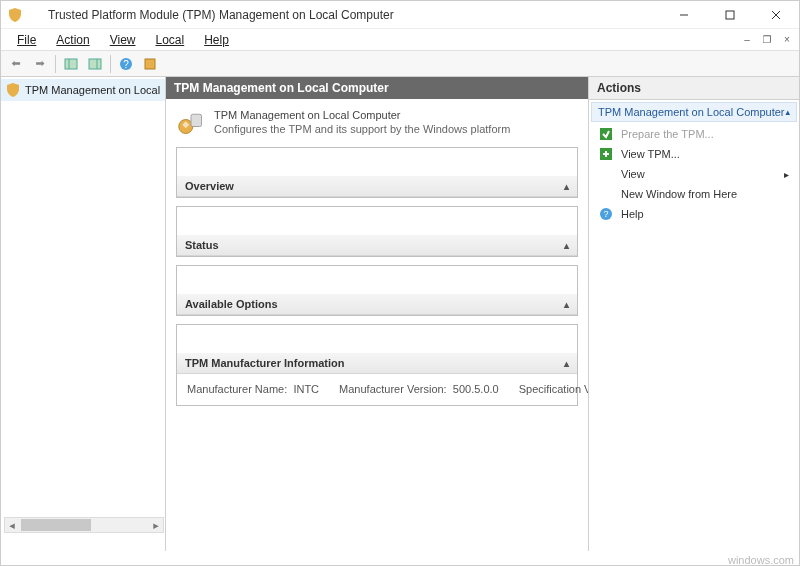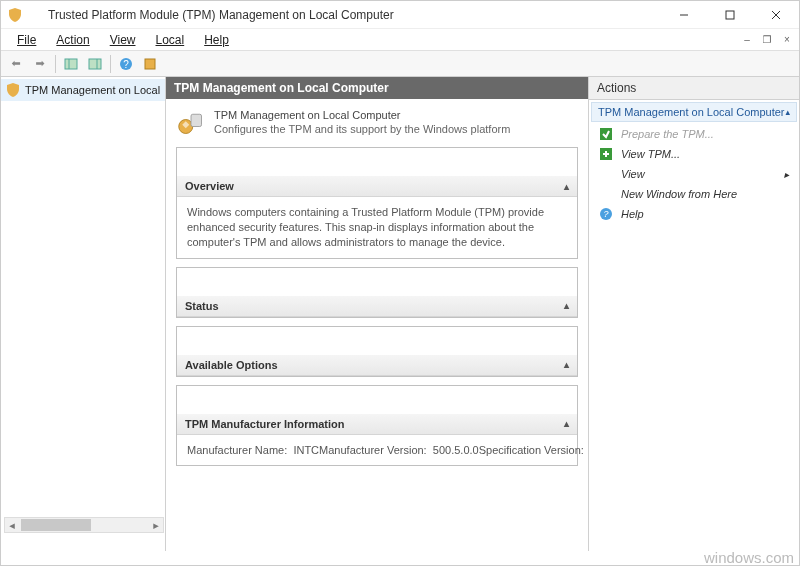--- a/index.html
+++ b/index.html
@@ -25,34 +25,34 @@
 .content-header { background: #696969; color: #fff; font-weight: bold; padding: 4px 8px; font-size: 12px; }
 .content-body { padding: 10px; overflow: auto; font-size: 11px; color: #555; }
 .hdr-row { display: flex; align-items: flex-start; margin-bottom: 10px; }
 .hdr-row .big-icon { width: 30px; height: 28px; margin-right: 8px; }
 .hdr-text .line1 { color: #444; margin-bottom: 2px; }
 .hdr-text .line2 { color: #666; }
 .section { border: 1px solid #c0c0c0; margin-bottom: 8px; background: #fff; }
 .section-head { background: linear-gradient(#f5f5f5, #e8e8e8); border-bottom: 1px solid #d5d5d5; padding: 4px 8px; font-weight: bold; color: #333; display: flex; justify-content: space-between; align-items: center; margin-top: 28px; }
 .section-head .collapse { font-size: 10px; color: #555; }
 .section-body { padding: 8px 10px; color: #555; line-height: 1.35; }
-.mfr-row { display: flex; }
+.mfr-row { display: flex; gap: 20px; }
 .mfr-row span { white-space: nowrap; }
 .actions-pane { width: 210px; background: #fff; }
-.actions-head { background: #f0f0f0; border-bottom: 1px solid #d0d0d0; padding: 4px 8px; font-size: 12px; font-weight: normal; color: #333; }
+.actions-head { background: #f0f0f0; border-bottom: 1px solid #d0d0d0; padding: 4px 8px; font-size: 12px; font-weight: bold; color: #333; }
 .actions-sub { background: #eaf3fb; border: 1px solid #d0e0ef; margin: 2px 2px 0 2px; padding: 3px 6px; color: #235a9b; font-size: 11px; display: flex; justify-content: space-between; align-items: center; }
 .action-list { padding: 2px; }
-.action-item { display: flex; align-items: center; padding: 3px 8px; font-size: 11px; color: #333; position: relative; font-style: italic; }
+.action-item { display: flex; align-items: center; padding: 3px 8px; font-size: 11px; color: #333; position: relative; }
 .action-item.disabled { color: #a0a0a0; }
 .action-item .ic { width: 14px; height: 14px; margin-right: 8px; display: flex; align-items: center; justify-content: center; }
 .action-item .arrow { position: absolute; right: 8px; font-size: 10px; color: #333; }
 .scrollbar-bottom { position: absolute; bottom: 18px; left: 3px; width: 160px; height: 16px; background: #f0f0f0; border: 1px solid #ddd; display:flex; align-items:center;}
 .scroll-thumb { width: 70px; height: 12px; background: #c8c8c8; margin-left: 2px; }
 .scroll-arrow { width: 14px; text-align: center; color: #777;}
-.footer { position: absolute; bottom: 0; right: 6px; font-size: 15px; color: #bbb; }
+.footer { position: absolute; bottom: 0; right: 6px; font-size: 11px; color: #bbb; }
 svg.shield { fill: #e8b04a; }
 </style>
 </head>
 <body>
 
 <div class="title-bar">
   <span class="app-icon">
     <svg viewBox="0 0 16 16" width="16" height="16" class="shield">
         <path d="M8 1l6 2v4c0 4-3 7-6 8-3-1-6-4-6-8V3l6-2z"></path>
       </svg>
@@ -158,21 +158,20 @@
           <div class="line1">TPM Management on Local Computer</div>
           <div class="line2">Configures the TPM and its support by the Windows platform</div>
         </div>
       </div>
 
       <div class="section">
         <div class="section-head">
           <span>Overview</span>
           <span class="collapse">▴</span>
         </div>
-        <div class="section-body">Windows computers containing a Trusted Platform Module (TPM) provide enhanced security features. This snap-in displays information about the computer's TPM and allows administrators to manage the device.</div>
       </div>
 
       <div class="section">
         <div class="section-head">
           <span>Status</span>
           <span class="collapse">▴</span>
         </div>
       </div>
 
       <div class="section">

